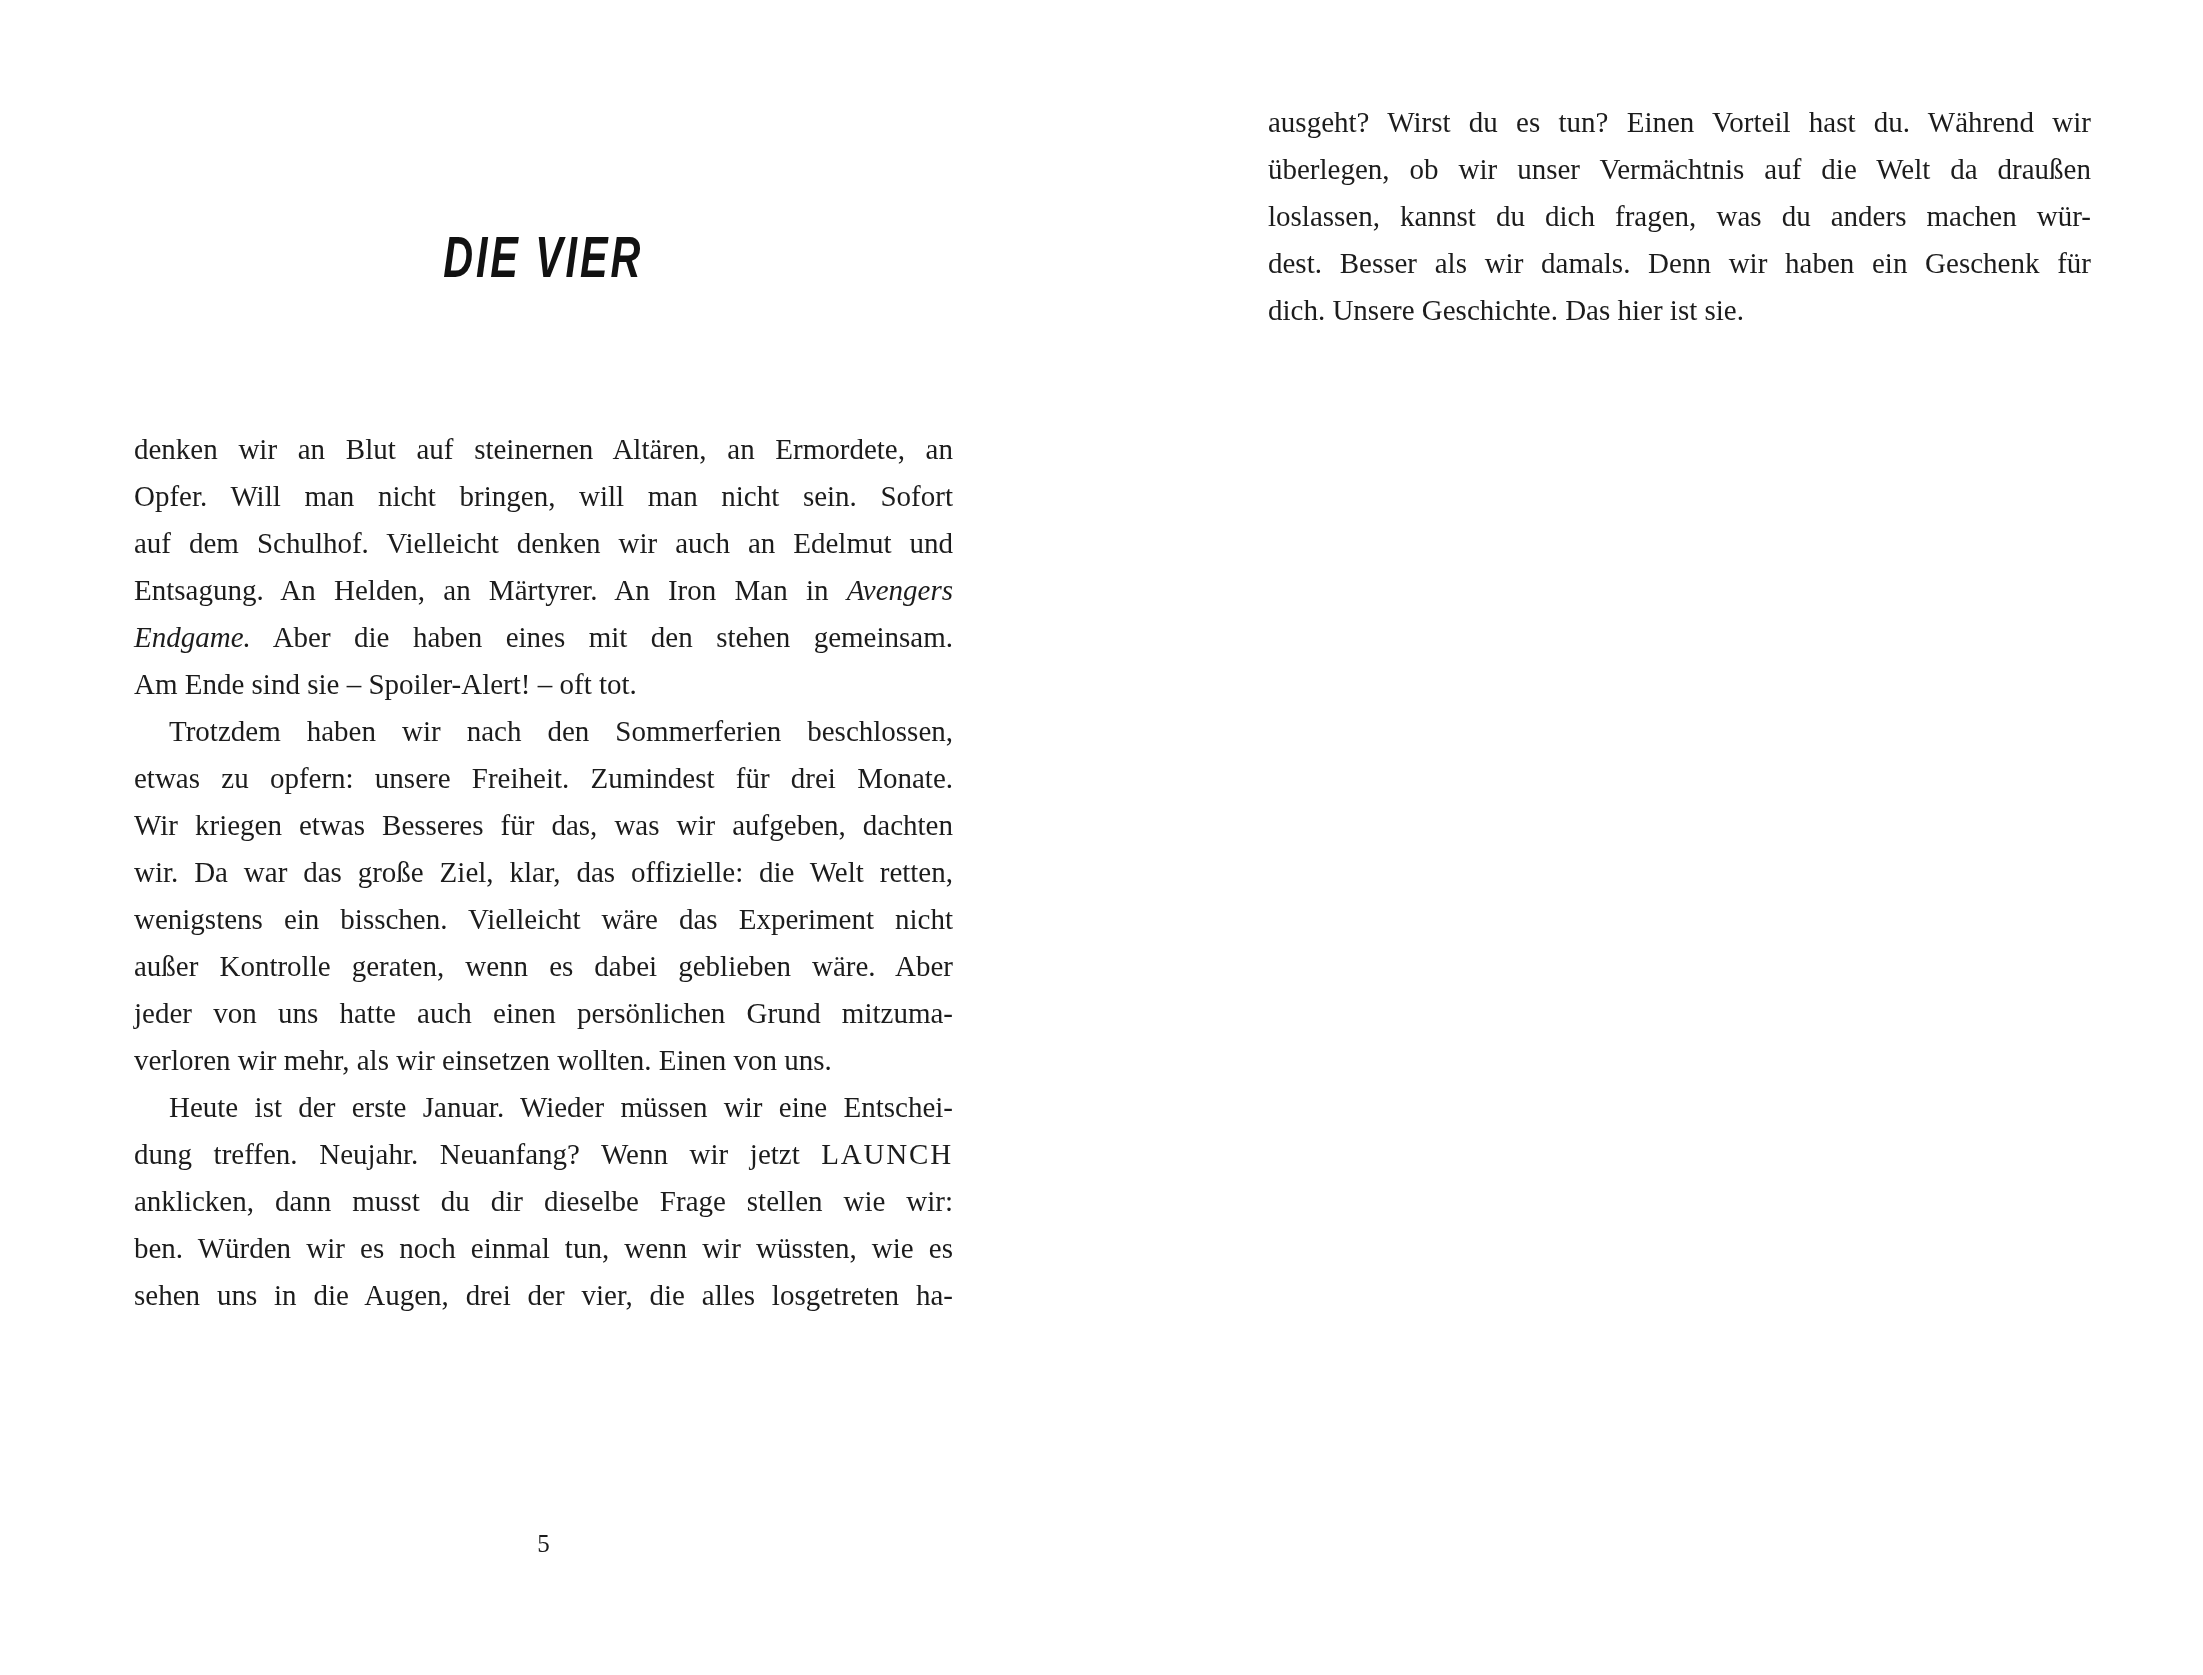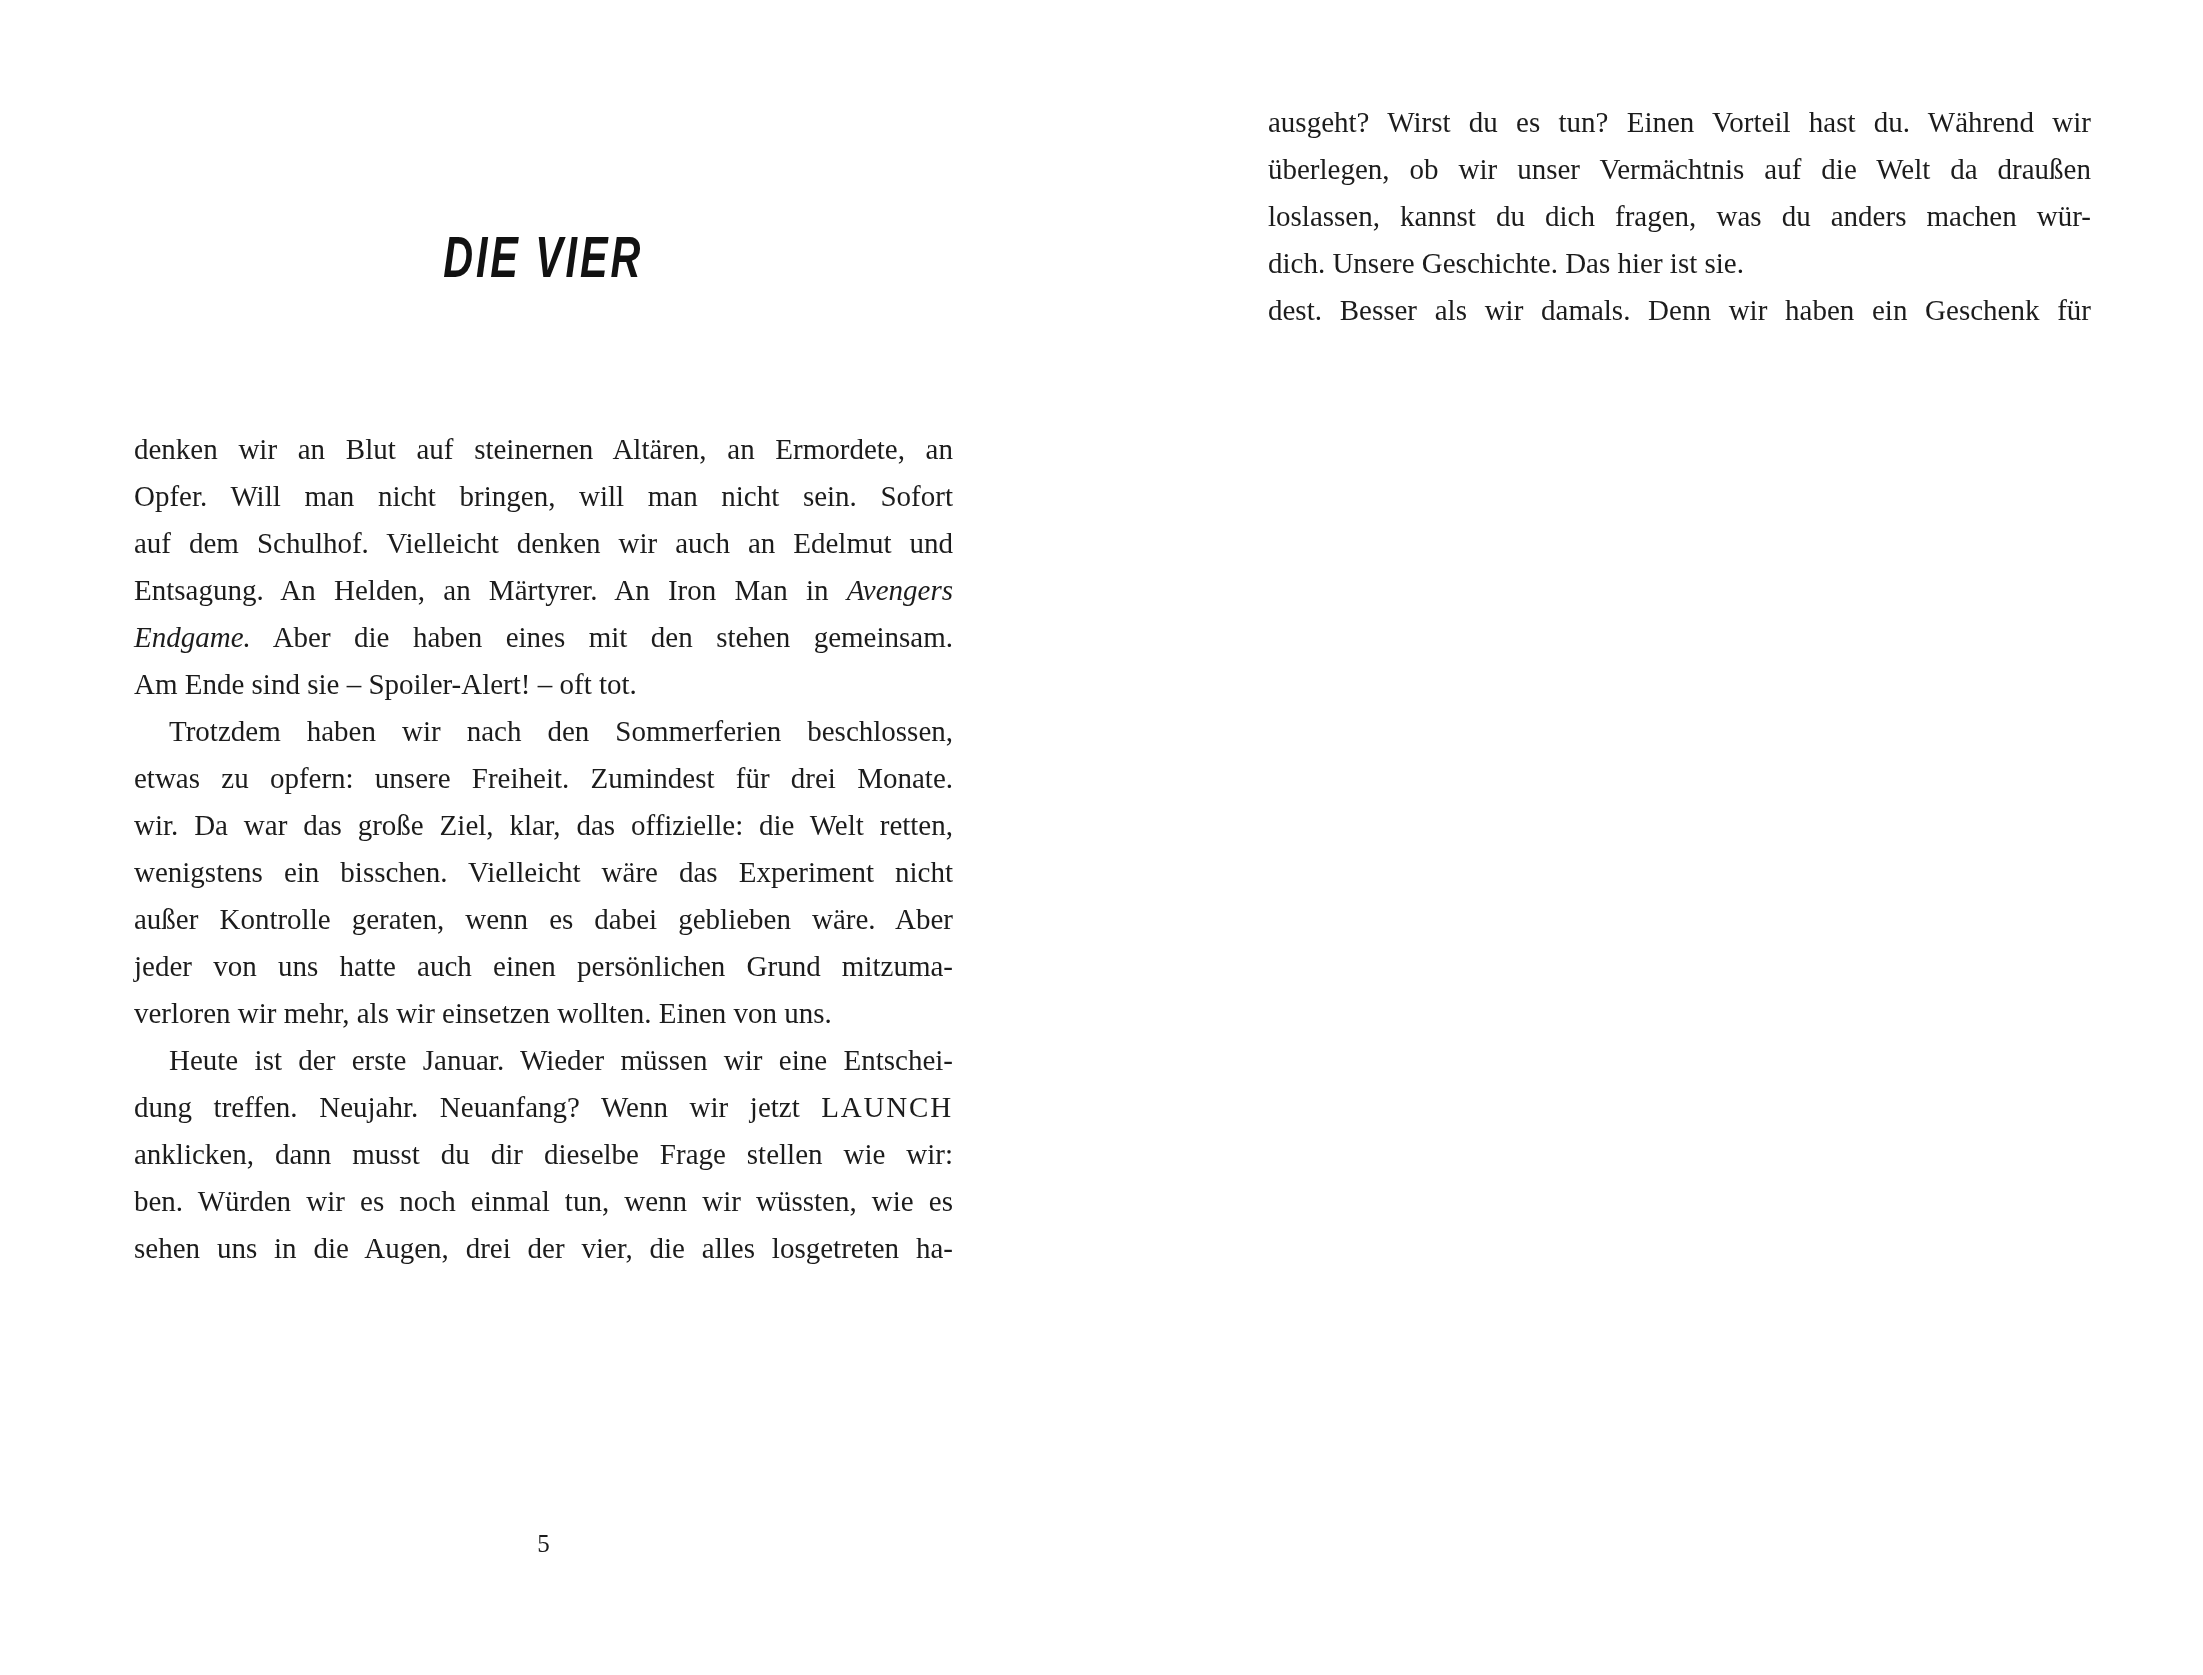--- a/index.html
+++ b/index.html
@@ -79,20 +79,21 @@
       <div class="line">Opfer. Will man nicht bringen, will man nicht sein. Sofort</div>
       <div class="line">auf dem Schulhof. Vielleicht denken wir auch an Edelmut und</div>
       <div class="line"><span>Entsagung. An Helden, an Märtyrer. An Iron Man in</span> <span class="it">Avengers</span></div>
       <div class="line"><span class="it">Endgame.</span> <span>Aber die haben eines mit den stehen gemeinsam.</span></div>
       <div class="line lastline">Am Ende sind sie – Spoiler-Alert! – oft tot.</div>
     </div>
 
     <div class="para">
       <div class="line indent">Trotzdem haben wir nach den Sommerferien beschlossen,</div>
       <div class="line">etwas zu opfern: unsere Freiheit. Zumindest für drei Monate.</div>
+      <div class="line">Wir kriegen etwas Besseres für das, was wir aufgeben, dachten</div>
       <div class="line">wir. Da war das große Ziel, klar, das offizielle: die Welt retten,</div>
       <div class="line">wenigstens ein bisschen. Vielleicht wäre das Experiment nicht</div>
       <div class="line">außer Kontrolle geraten, wenn es dabei geblieben wäre. Aber</div>
       <div class="line">jeder von uns hatte auch einen persönlichen Grund mitzuma-</div>
       <div class="line lastline">verloren wir mehr, als wir einsetzen wollten. Einen von uns.</div>
     </div>
 
     <div class="para">
       <div class="line indent">Heute ist der erste Januar. Wieder müssen wir eine Entschei-</div>
       <div class="line"><span>dung treffen. Neujahr. Neuanfang? Wenn wir jetzt</span> <span class="caps">LAUNCH</span></div>
@@ -103,19 +104,19 @@
 
   </div>
 
   <div class="page-number">5</div>
 
   <div class="text-column col-right">
     <div class="para">
       <div class="line">ausgeht? Wirst du es tun? Einen Vorteil hast du. Während wir</div>
       <div class="line">überlegen, ob wir unser Vermächtnis auf die Welt da draußen</div>
       <div class="line">loslassen, kannst du dich fragen, was du anders machen wür-</div>
+      <div class="line">dest. Besser als wir damals. Denn wir haben ein Geschenk für</div>
       <div class="line lastline">dich. Unsere Geschichte. Das hier ist sie.</div>
-      <div class="line">dest. Besser als wir damals. Denn wir haben ein Geschenk für</div>
     </div>
   </div>
 
 </div>
 
 
 </body></html>

